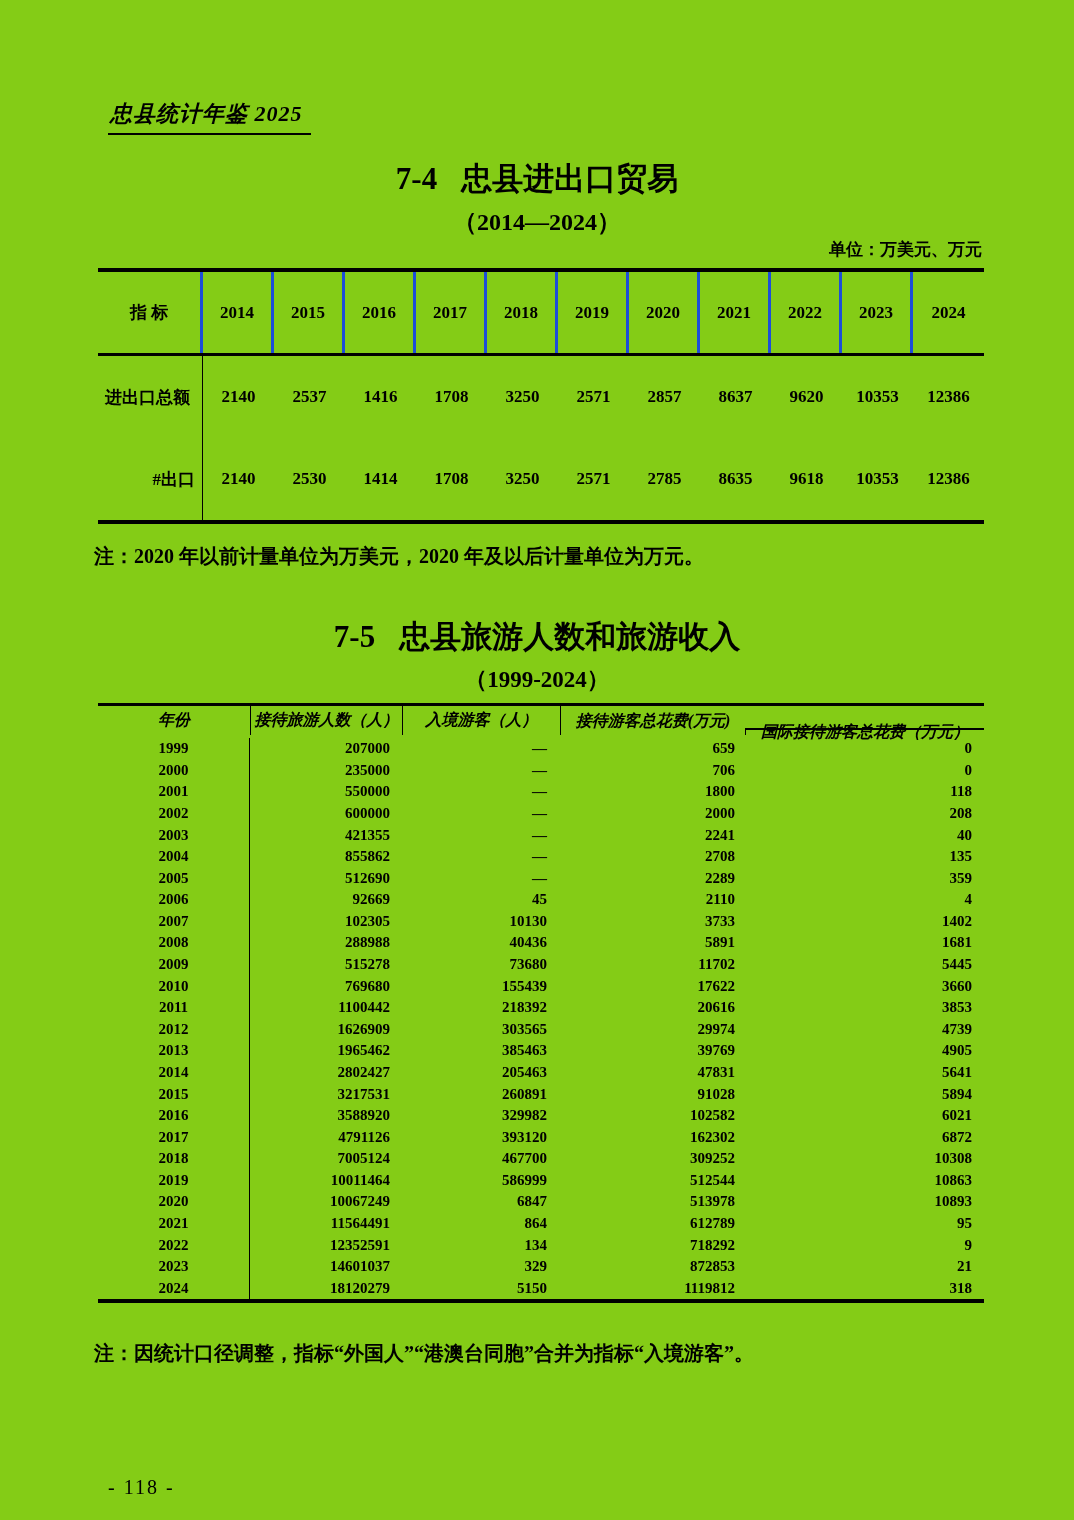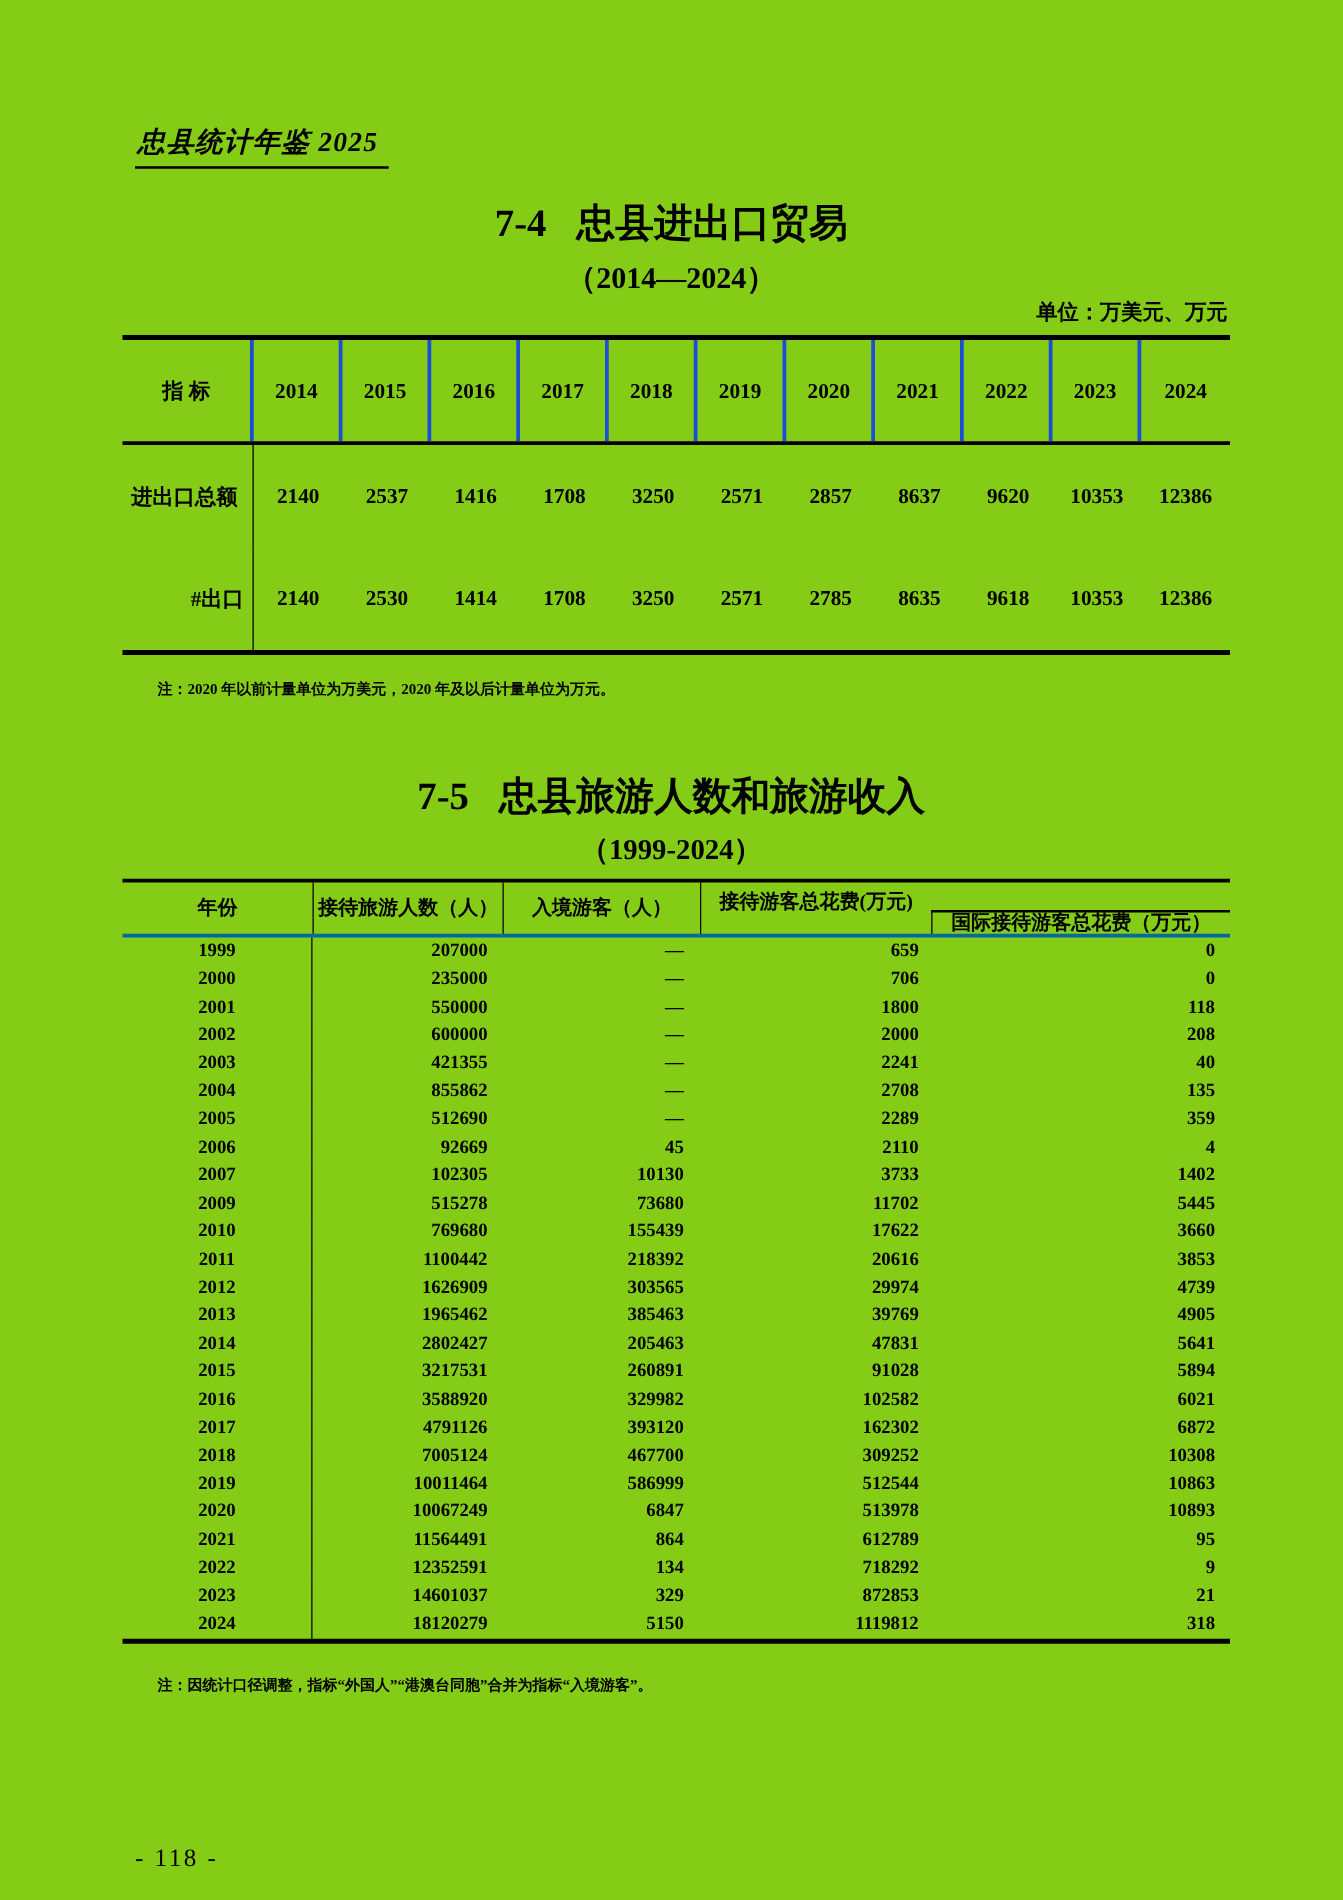--- a/index.html
+++ b/index.html
@@ -87,40 +87,41 @@
     font-weight: bold;
     font-size: 17px;
   }
   .t1-label { border-right: 1px solid #000; }
   .a-left  { justify-content: flex-start; padding-left: 7px; }
   .a-right { justify-content: flex-end;  padding-right: 7px; }
 
   
   .note {
     position: absolute;
-    left: 126px;
-    font-size: 12px;
+    left: 94px;
+    font-size: 20px;
     font-weight: bold;
   }
   #note1 { top: 543px; }
   #note2 { top: 1340px; }
 
   
   .table2 {
     position: absolute;
     left: 98px;
     top: 703px;
     width: 886px;
     border-top: 3px solid #000;
     border-bottom: 4px solid #000;
   }
   .t2-headerwrap {
     position: relative;
-    height: 44px;
-    border-bottom: 3px solid #0369a1;
+    height: 32px;
+    border-bottom: 3px solid #84cc16;
+    font-style: italic;
   }
   .vline { position: absolute; top: 0; bottom: 0; width: 1px; background: #000; }
   #vl1 { left: 152px; }
   #vl2 { left: 304px; }
   #vl3 { left: 462px; }
   .t2-h {
     position: absolute;
     display: flex;
     align-items: center;
     justify-content: center;
@@ -299,20 +300,27 @@
           <div class="t2-cell t2-c5">4</div>
         </div>
         <div class="t2-row">
           <div class="t2-cell t2-c1">2007</div>
           <div class="t2-cell t2-c2">102305</div>
           <div class="t2-cell t2-c3">10130</div>
           <div class="t2-cell t2-c4">3733</div>
           <div class="t2-cell t2-c5">1402</div>
         </div>
         <div class="t2-row">
+          <div class="t2-cell t2-c1">2008</div>
+          <div class="t2-cell t2-c2">288988</div>
+          <div class="t2-cell t2-c3">40436</div>
+          <div class="t2-cell t2-c4">5891</div>
+          <div class="t2-cell t2-c5">1681</div>
+        </div>
+        <div class="t2-row">
           <div class="t2-cell t2-c1">2009</div>
           <div class="t2-cell t2-c2">515278</div>
           <div class="t2-cell t2-c3">73680</div>
           <div class="t2-cell t2-c4">11702</div>
           <div class="t2-cell t2-c5">5445</div>
         </div>
         <div class="t2-row">
           <div class="t2-cell t2-c1">2010</div>
           <div class="t2-cell t2-c2">769680</div>
           <div class="t2-cell t2-c3">155439</div>

